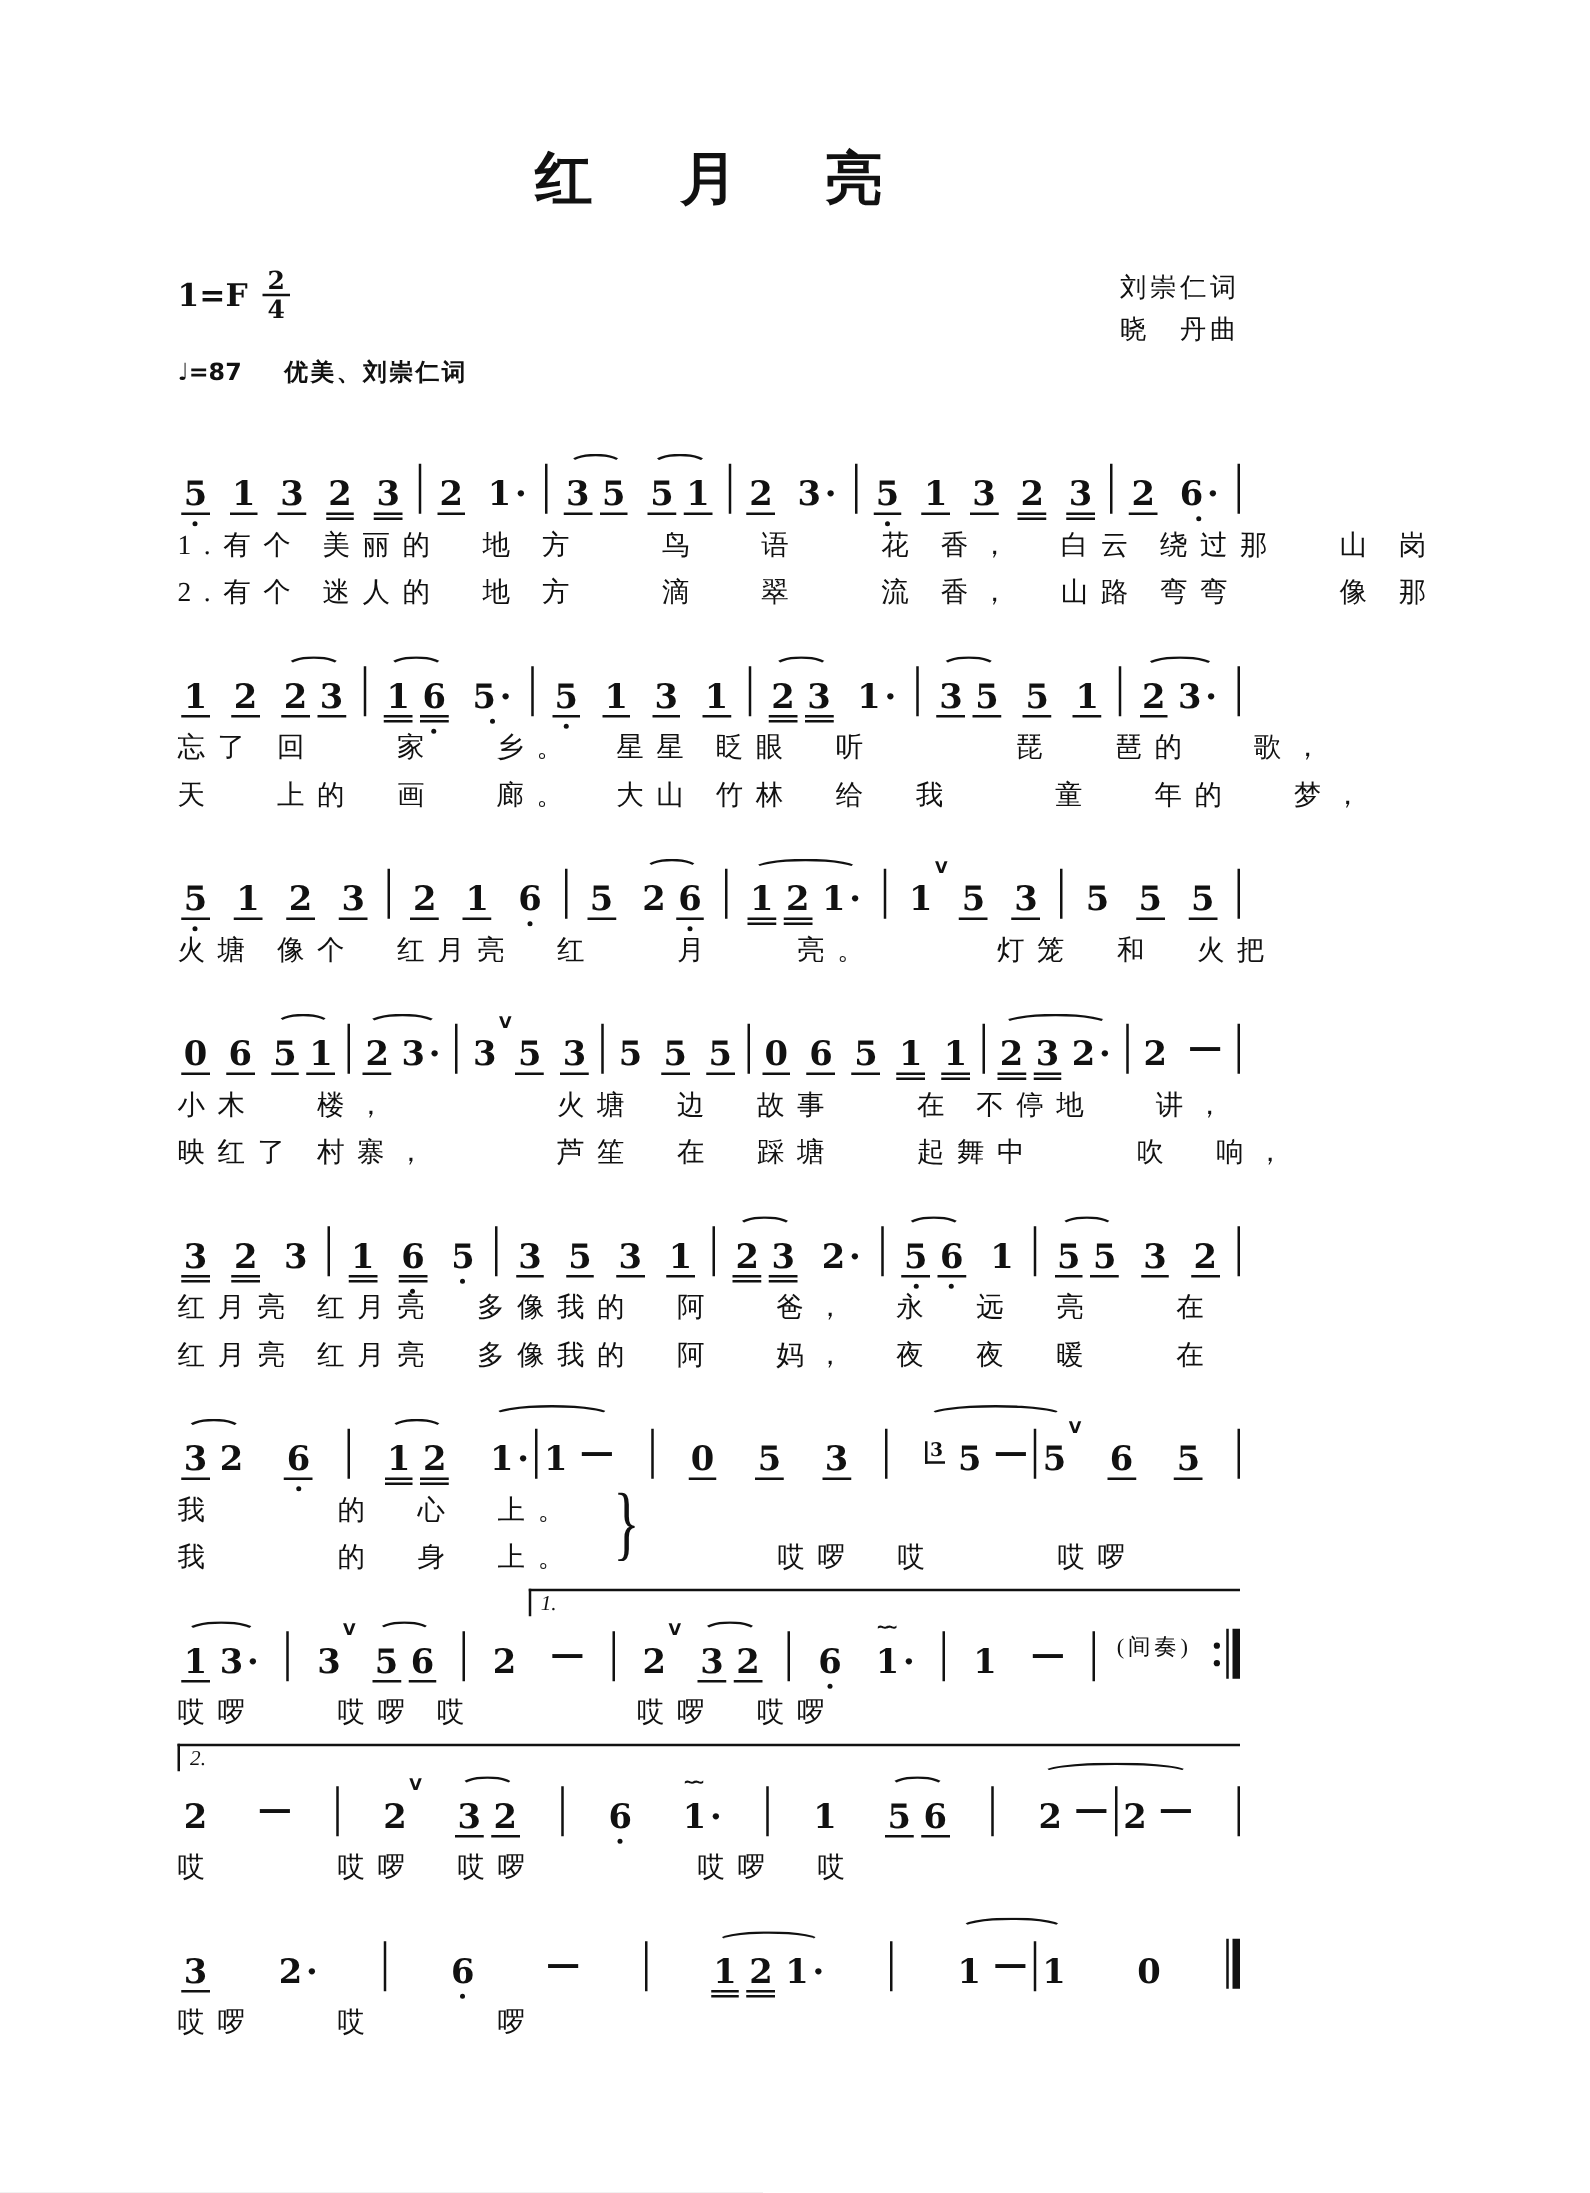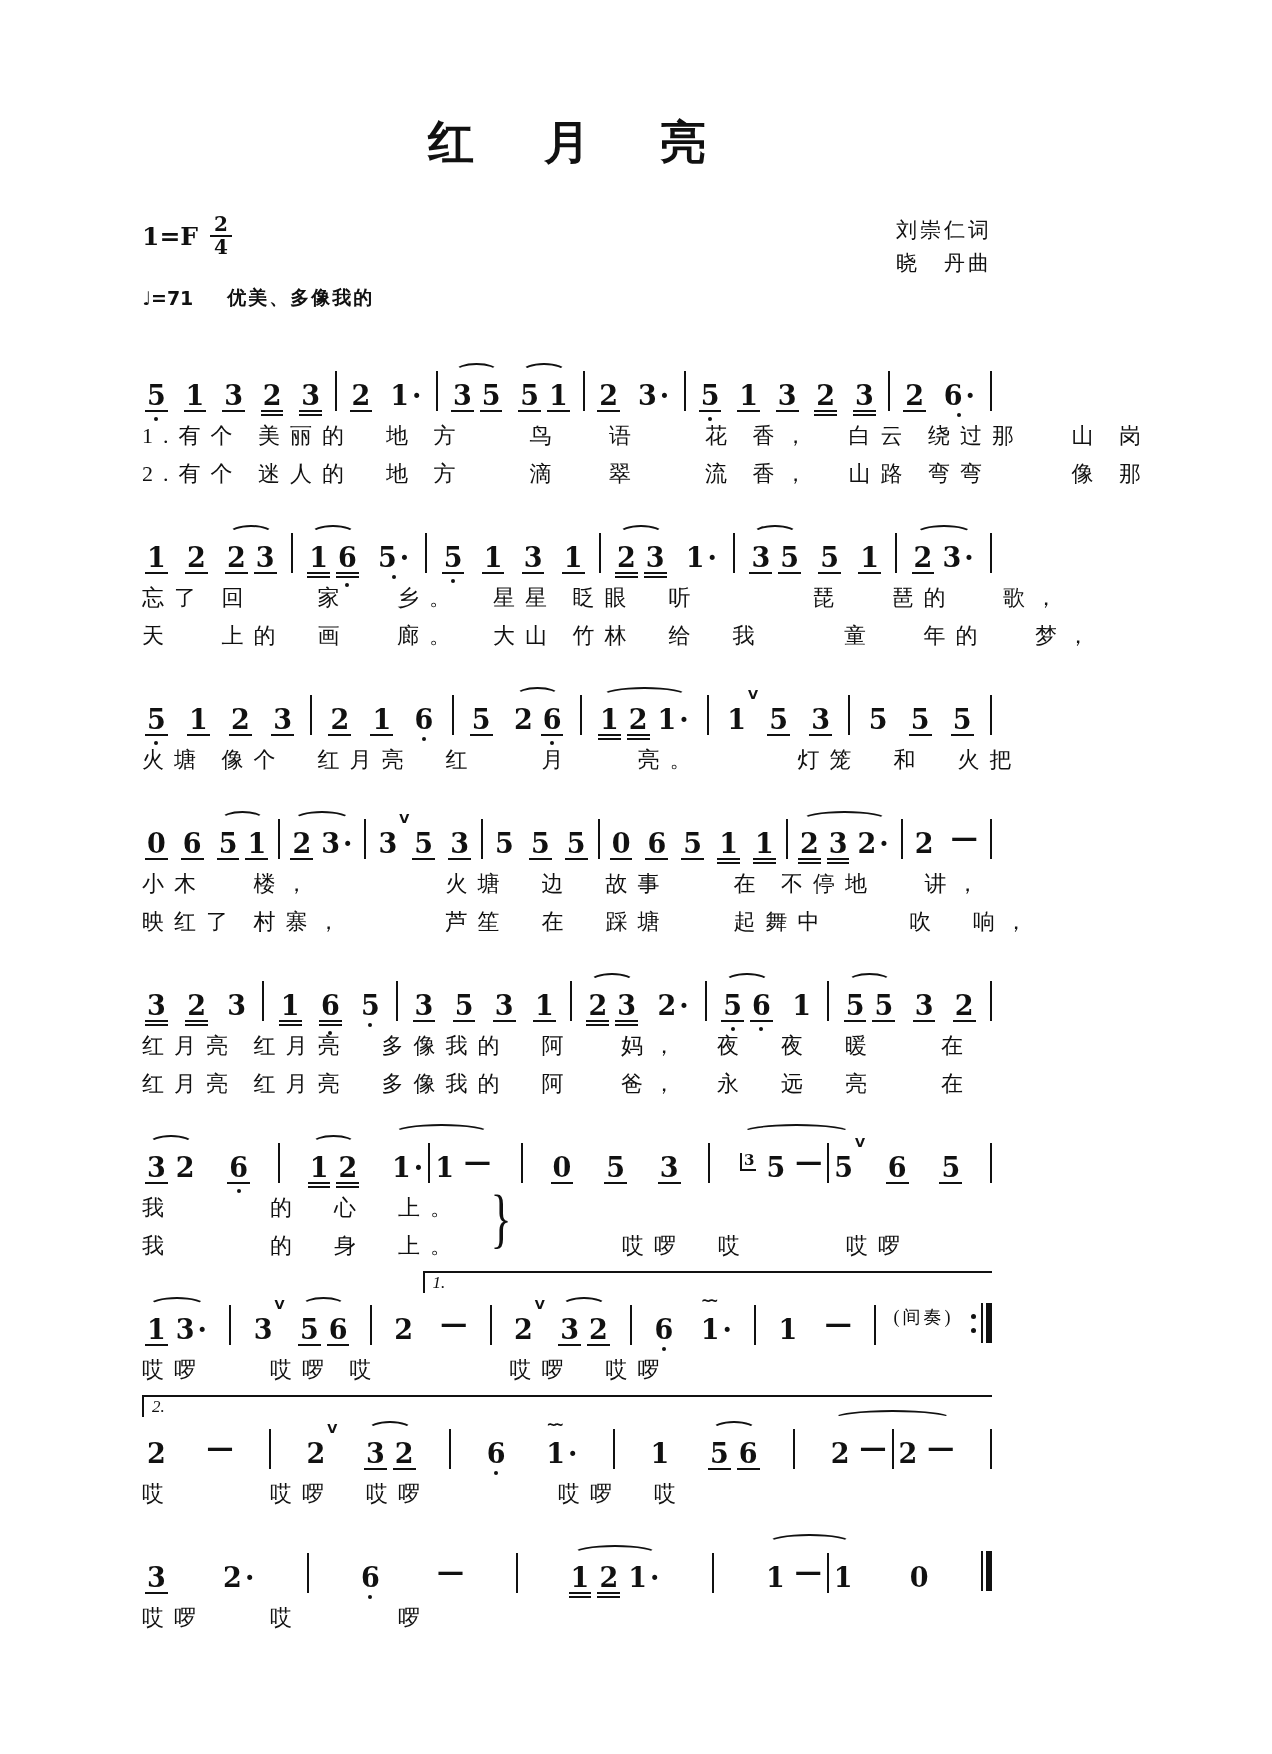--- a/index.html
+++ b/index.html
@@ -69,22 +69,22 @@
           <span class="dnm">4</span>
         </span>
       </div>
       <div class="credits">
         <div>刘崇仁词</div>
         <div>晓　丹曲</div>
       </div>
     </div>
 
     <div class="temporow">
-      <span class="bpm">♩=71</span>
-      <span class="expr">优美、多像我的</span>
+      <span class="bpm">♩=87</span>
+      <span class="expr">优美、刘崇仁词</span>
     </div>
 
     <div id="systems">
         <div class="system">
           <div class="notes-row">
             <span class="note"><span class="d">5</span><i class="ln" style="bottom: -3px;"></i><i class="od" style="bottom: -12px;"></i></span>
             <span class="note"><span class="d">1</span><i class="ln" style="bottom: -3px;"></i></span>
             <span class="note"><span class="d">3</span><i class="ln" style="bottom: -3px;"></i></span>
             <span class="note"><span class="d">2</span><i class="ln" style="bottom: -3px;"></i><i class="ln" style="bottom: -7px;"></i></span>
             <span class="note"><span class="d">3</span><i class="ln" style="bottom: -3px;"></i><i class="ln" style="bottom: -7px;"></i></span>
@@ -262,22 +262,22 @@
             <span class="note"><span class="d">1</span></span>
             <span class="bar"></span>
             <span class="slur">
               <span class="note"><span class="d">5</span><i class="ln" style="bottom: -3px;"></i></span>
               <span class="note"><span class="d">5</span><i class="ln" style="bottom: -3px;"></i></span>
             </span>
             <span class="note"><span class="d">3</span><i class="ln" style="bottom: -3px;"></i></span>
             <span class="note"><span class="d">2</span><i class="ln" style="bottom: -3px;"></i></span>
             <span class="bar"></span>
           </div>
+          <div class="lyrics">红月亮 红月亮　多像我的　阿　 爸，　永　远　亮　　在</div>
           <div class="lyrics">红月亮 红月亮　多像我的　阿　 妈，　夜　夜　暖　　在</div>
-          <div class="lyrics">红月亮 红月亮　多像我的　阿　 爸，　永　远　亮　　在</div>
         </div>
         <div class="system">
           <div class="notes-row">
             <span class="slur">
               <span class="note"><span class="d">3</span><i class="ln" style="bottom: -3px;"></i></span>
               <span class="note"><span class="d">2</span></span>
             </span>
             <span class="note"><span class="d">6</span><i class="ln" style="bottom: -3px;"></i><i class="od" style="bottom: -12px;"></i></span>
             <span class="bar"></span>
             <span class="slur">

